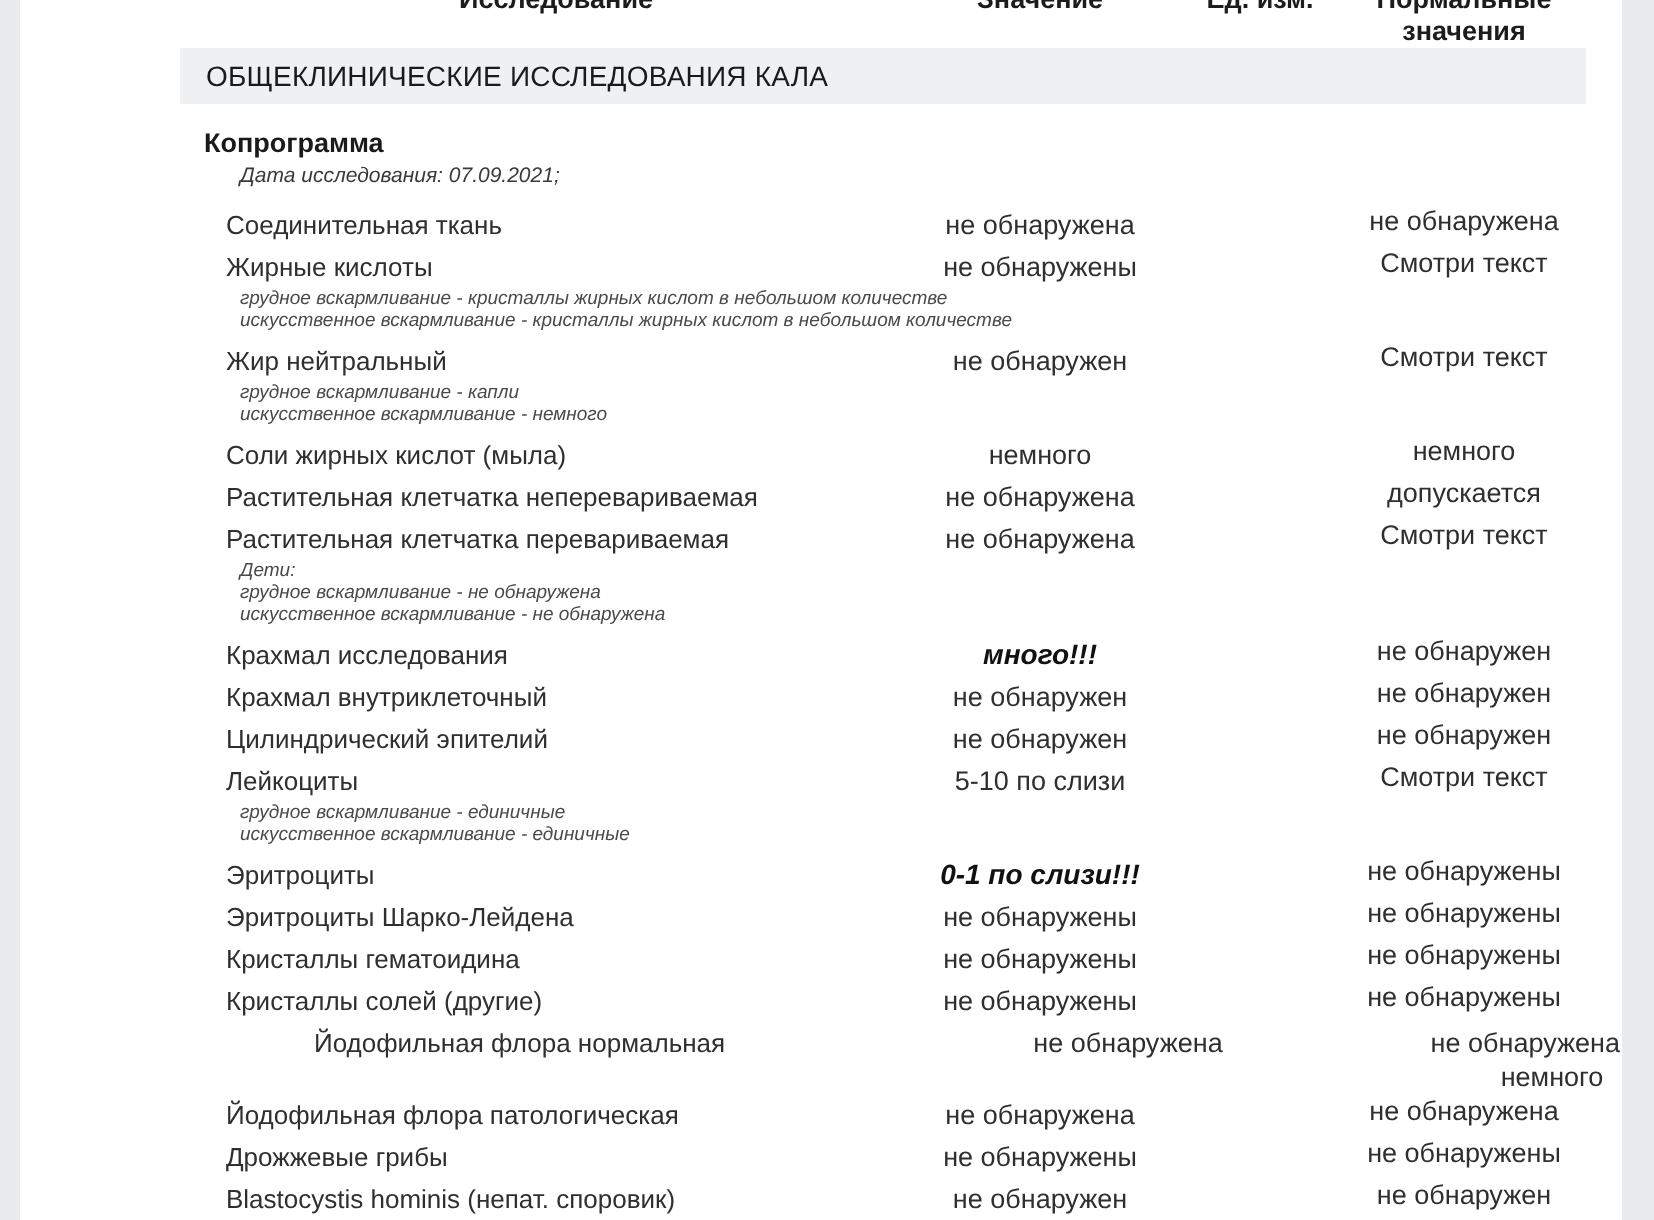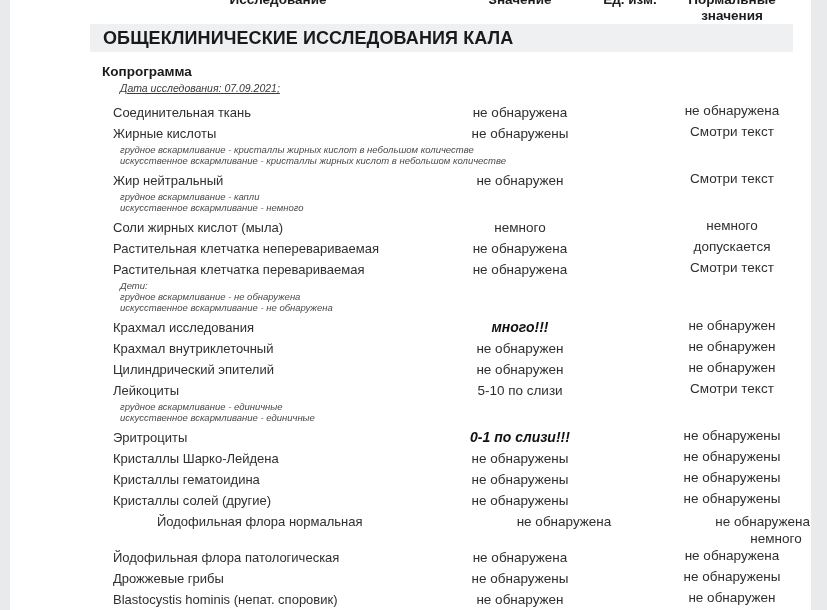--- a/index.html
+++ b/index.html
@@ -118,22 +118,22 @@
     margin: 0 0 0 80px;
     width: 703px;
     height: 28px;
     background: #eef0f2;
   }
   .section-band .section-title {
     position: absolute;
     left: 13px;
     top: 0;
     line-height: 28px;
-    font-weight: bold;
-    font-size: 18px;
+    font-weight: normal;
+    font-size: 14px;
     letter-spacing: .1px;
     color: #1a1a1a;
   }
 
   
   .block-title {
     position: relative;
     height: 19px;
     text-align: right;
   }
@@ -151,21 +151,20 @@
     height: 15px;
   }
   .block-date span {
     position: absolute;
     left: 110px;
     top: 0;
     line-height: 15px;
     font-style: italic;
     font-size: 10.5px;
     color: #3a3a3a;
-    text-decoration: underline;
   }
 
   
   .note {
     position: relative;
   }
   .note div {
     position: absolute;
     left: 110px;
     font-style: italic;
@@ -300,21 +299,21 @@
             <div class="n1">искусственное вскармливание - единичные</div>
           </div>
           <div class="spacer4"></div>
           <div class="row">
             <div class="c-name">Эритроциты</div>
             <div class="c-val"><span class="flag">0-1 по слизи!!!</span></div>
             <div class="c-unit"></div>
             <div class="c-norm">не обнаружены</div>
           </div>
           <div class="row">
-            <div class="c-name">Кристаллы Шарко-Лейдена</div>
+            <div class="c-name">Эритроциты Шарко-Лейдена</div>
             <div class="c-val">не обнаружены</div>
             <div class="c-unit"></div>
             <div class="c-norm">не обнаружены</div>
           </div>
           <div class="row">
             <div class="c-name">Кристаллы гематоидина</div>
             <div class="c-val">не обнаружены</div>
             <div class="c-unit"></div>
             <div class="c-norm">не обнаружены</div>
           </div>

